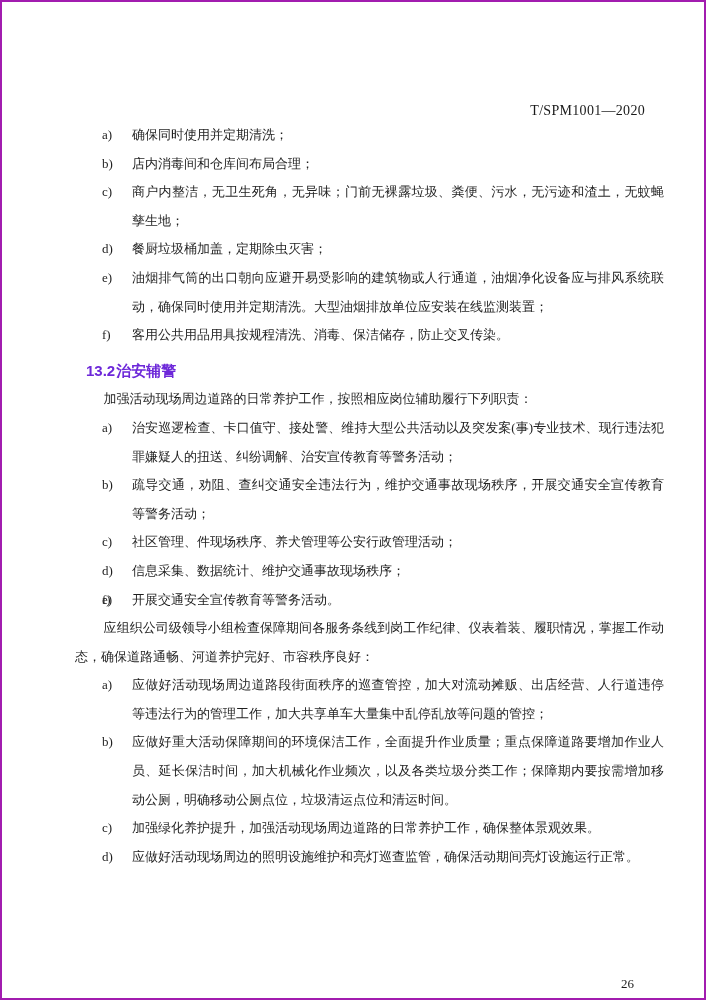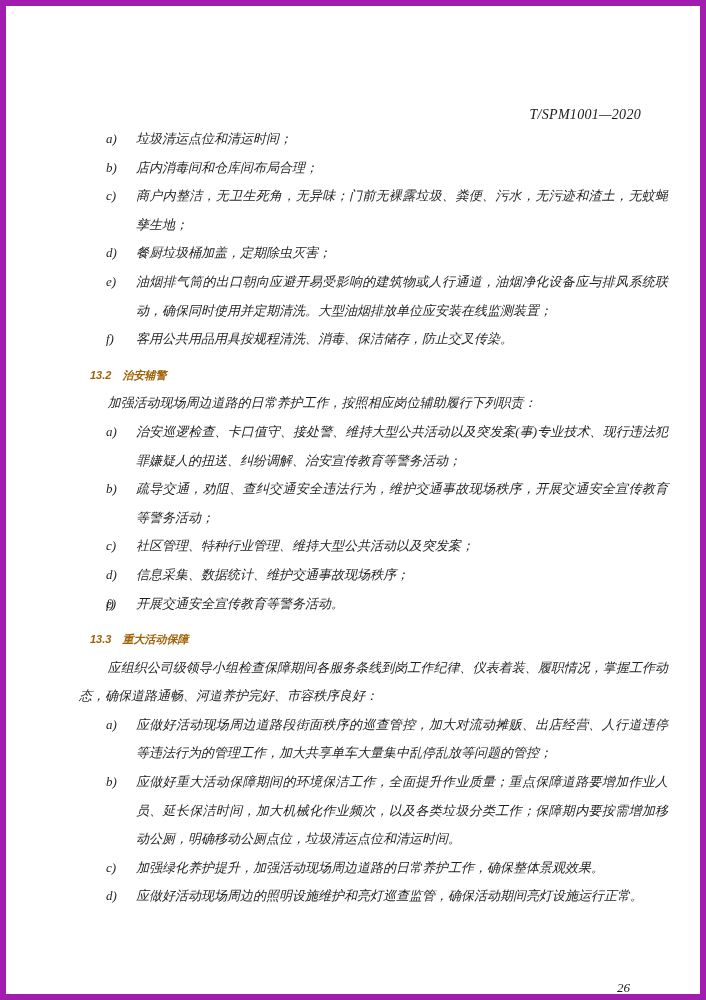--- a/index.html
+++ b/index.html
@@ -2,25 +2,24 @@
 <html><head>
 <meta charset="utf-8">
 <style>
   * { box-sizing: border-box; }
   html, body { margin: 0; padding: 0; background: #ffffff; }
   .page {
     position: relative;
     width: 706px;
     height: 1000px;
     background: #ffffff;
-    border: 6px solid #a21caf;
+    border: 2px solid #a21caf;
     overflow: hidden;
     color: #1f1f1f;
     font-family: "Liberation Serif", "DejaVu Serif", serif;
-    font-style: italic;
   }
   .doc-code {
     position: absolute;
     top: 101px;
     right: 59px;
     font-size: 14px;
     letter-spacing: 0.3px;
     color: #1a1a1a;
     white-space: nowrap;
   }
@@ -42,27 +41,27 @@
     padding-left: 57px;
     text-align: justify;
   }
   .clause-label {
     position: absolute;
     left: 27px;
     top: 0;
   }
   .section-heading {
     font-family: "Liberation Sans", "DejaVu Sans", sans-serif;
-    font-size: 11px;
+    font-size: 15px;
     font-weight: bold;
-    color: #a16207;
+    color: #6d28d9;
     margin: 7px 0 0 11px;
     line-height: 28.6px;
     display: flex;
-    gap: 11px;
+    gap: 1px;
   }
   .intro-para {
     margin: 0;
     text-indent: 2.2em;
     text-align: justify;
   }
   .page-number {
     position: absolute;
     top: 930px;
     right: 70px;
@@ -76,21 +75,21 @@
 
 <div class="page">
 
   <div class="doc-code">T/SPM1001—2020</div>
 
   <div class="content">
 
     <ul class="clause-list">
       <li class="clause-item">
         <span class="clause-label">a)</span>
-        <span>垃圾清运点位和清运时间；</span>
+        <span>确保同时使用并定期清洗；</span>
       </li>
       <li class="clause-item">
         <span class="clause-label">b)</span>
         <span>店内消毒间和仓库间布局合理；</span>
       </li>
       <li class="clause-item">
         <span class="clause-label">c)</span>
         <span>商户内整洁，无卫生死角，无异味；门前无裸露垃圾、粪便、污水，无污迹和渣土，无蚊蝇孳生地；</span>
       </li>
       <li class="clause-item">
@@ -118,39 +117,35 @@
       <li class="clause-item">
         <span class="clause-label">a)</span>
         <span>治安巡逻检查、卡口值守、接处警、维持大型公共活动以及突发案(事)专业技术、现行违法犯罪嫌疑人的扭送、纠纷调解、治安宣传教育等警务活动；</span>
       </li>
       <li class="clause-item">
         <span class="clause-label">b)</span>
         <span>疏导交通，劝阻、查纠交通安全违法行为，维护交通事故现场秩序，开展交通安全宣传教育等警务活动；</span>
       </li>
       <li class="clause-item">
         <span class="clause-label">c)</span>
-        <span>社区管理、特种行业管理、维持大型公共活动以及突发案；</span>
+        <span>社区管理、件现场秩序、养犬管理等公安行政管理活动；</span>
       </li>
       <li class="clause-item">
         <span class="clause-label">d)</span>
         <span>信息采集、数据统计、维护交通事故现场秩序；</span>
       </li>
       <li class="clause-item">
         <span class="clause-label">e)</span>
       </li>
       <li class="clause-item">
         <span class="clause-label">f)</span>
         <span>开展交通安全宣传教育等警务活动。</span>
       </li>
     </ul>
 
-    <h2 class="section-heading">
-      <span>13.3</span>
-      <span>重大活动保障</span>
-    </h2>
 
     <p class="intro-para">应组织公司级领导小组检查保障期间各服务条线到岗工作纪律、仪表着装、履职情况，掌握工作动态，确保道路通畅、河道养护完好、市容秩序良好：</p>
 
     <ul class="clause-list">
       <li class="clause-item">
         <span class="clause-label">a)</span>
         <span>应做好活动现场周边道路段街面秩序的巡查管控，加大对流动摊贩、出店经营、人行道违停等违法行为的管理工作，加大共享单车大量集中乱停乱放等问题的管控；</span>
       </li>
       <li class="clause-item">
         <span class="clause-label">b)</span>

